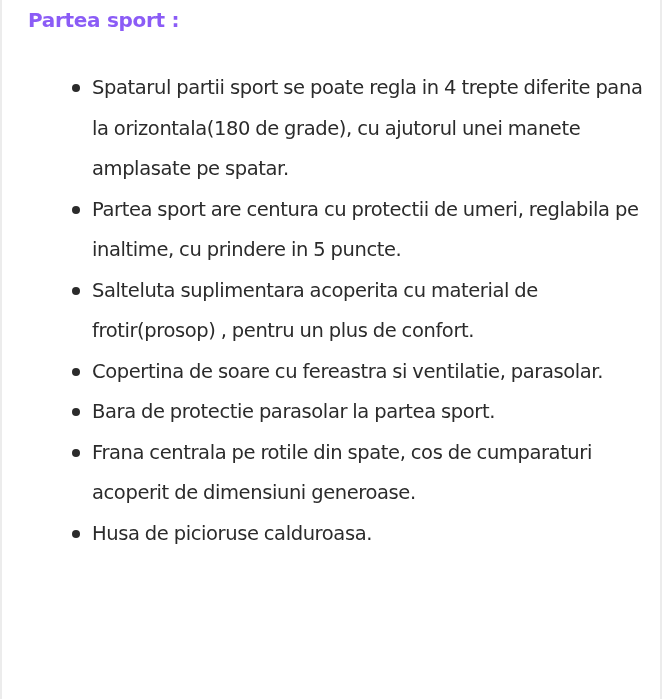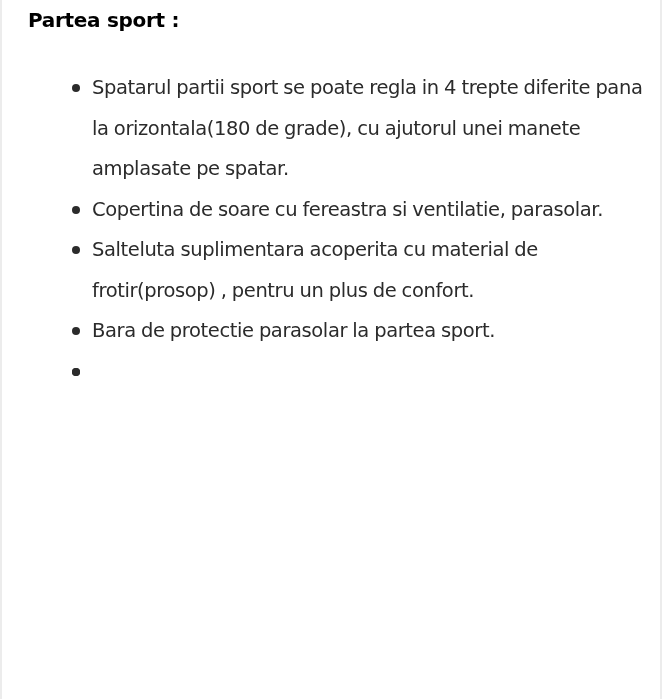--- a/index.html
+++ b/index.html
@@ -24,21 +24,21 @@
       box-sizing: border-box;
       border-left: 2px solid #ececec;
       border-right: 2px solid #ececec;
     }
     .heading {
       position: absolute;
       left: 26px;
       top: 8px;
       font-size: 20px;
       font-weight: bold;
-      color: #000000;
+      color: #8b5cf6;
       letter-spacing: -0.3px;
       margin: 0;
     }
     ul.features {
       position: absolute;
       left: 90px;
       top: 68px;
       margin: 0;
       padding: 0;
       list-style: none;
@@ -68,30 +68,36 @@
 <div class="frame">
   <h2 class="heading">Partea sport :</h2>
 
   <ul class="features">
     <li>
       <span class="bullet"></span>
       <span>Spatarul partii sport se poate regla in 4 trepte diferite pana la orizontala(180 de grade), cu ajutorul unei manete amplasate pe spatar.</span>
     </li>
     <li>
       <span class="bullet"></span>
-      <span>Copertina de soare cu fereastra si ventilatie, parasolar.</span>
+      <span>Partea sport are centura cu protectii de umeri, reglabila pe inaltime, cu prindere in 5 puncte.</span>
     </li>
     <li>
       <span class="bullet"></span>
       <span>Salteluta suplimentara acoperita cu material de frotir(prosop) , pentru un plus de confort.</span>
     </li>
     <li>
       <span class="bullet"></span>
+      <span>Copertina de soare cu fereastra si ventilatie, parasolar.</span>
+    </li>
+    <li>
+      <span class="bullet"></span>
       <span>Bara de protectie parasolar la partea sport.</span>
     </li>
     <li>
       <span class="bullet"></span>
+      <span>Frana centrala pe rotile din spate, cos de cumparaturi acoperit de dimensiuni generoase.</span>
     </li>
     <li>
       <span class="bullet"></span>
+      <span>Husa de picioruse calduroasa.</span>
     </li>
   </ul>
 </div>
 
 </body></html>

